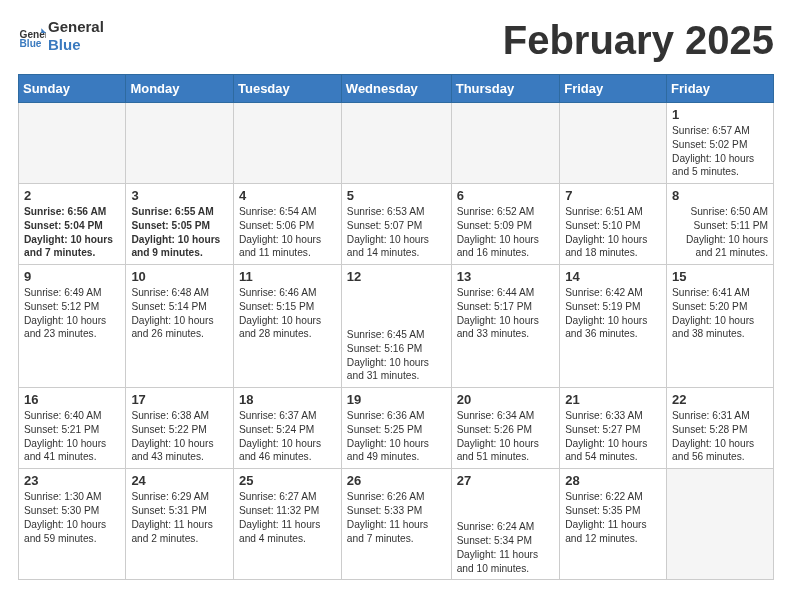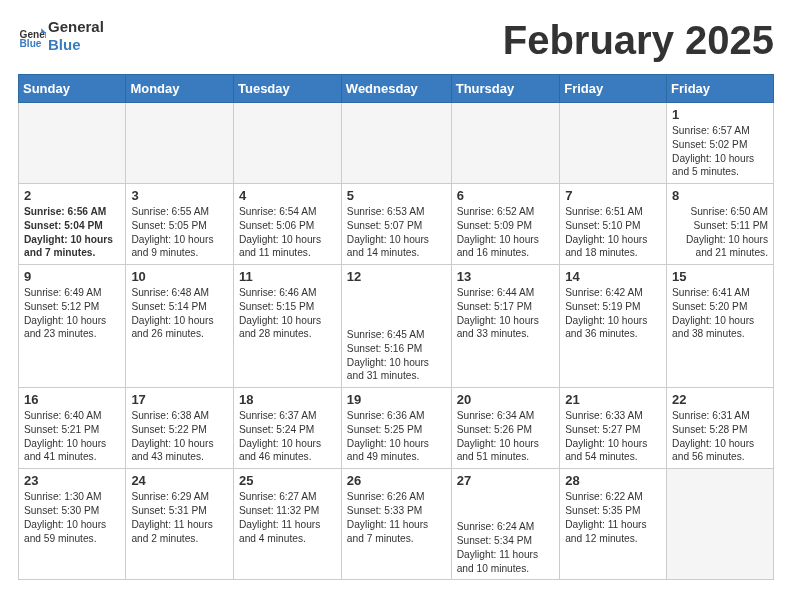--- a/index.html
+++ b/index.html
@@ -144,21 +144,21 @@
         <tr>
           <td>
             <span class="day-num">2</span>
             <div class="day-info" style="white-space: pre-line; font-weight: bold;">Sunrise: 6:56 AM
 Sunset: 5:04 PM
 Daylight: 10 hours
 and 7 minutes.</div>
           </td>
           <td>
             <span class="day-num">3</span>
-            <div class="day-info" style="white-space: pre-line;">Sunrise: 6:55 AM
+            <div class="day-info" style="white-space: pre-line; font-weight: bold;">Sunrise: 6:55 AM
 Sunset: 5:05 PM
 Daylight: 10 hours
 and 9 minutes.</div>
           </td>
           <td>
             <span class="day-num">4</span>
             <div class="day-info" style="white-space: pre-line;">Sunrise: 6:54 AM
 Sunset: 5:06 PM
 Daylight: 10 hours
 and 11 minutes.</div>

